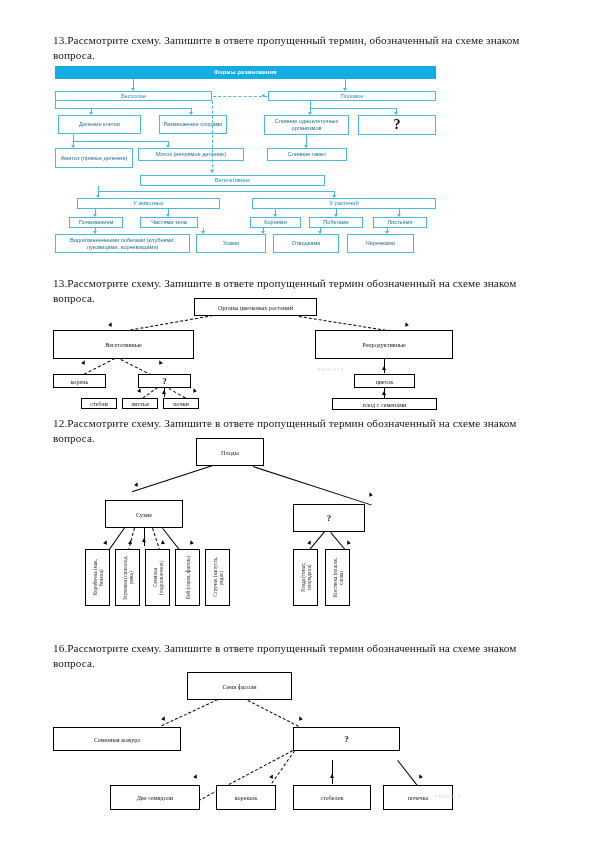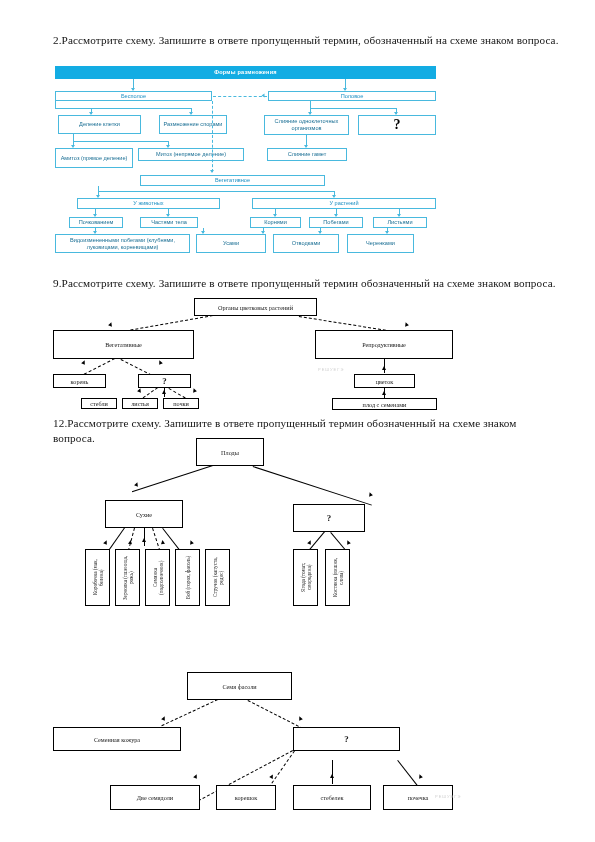--- a/index.html
+++ b/index.html
@@ -99,21 +99,21 @@
     font-size:4px;color:#cfcfcf;
     font-family:"Liberation Sans",sans-serif;
     letter-spacing:1px;
   }
 </style>
 </head>
 <body>
 
 <div class="page">
 
-  <div class="qtext" style="top:33px;">2.Рассмотрите схему. Запишите в ответе пропущенный термин, обозначенный на схеме знаком вопроса.</div>
+  <div class="qtext" style="top:33px;">13.Рассмотрите схему. Запишите в ответе пропущенный термин, обозначенный на схеме знаком вопроса.</div>
 
   <div class="schema s1" style="left:55px;top:66px;width:381px;height:198px;">
 
     <div class="node hdr" style="left:0;top:0;width:381px;height:13px;">Формы размножения</div>
 
     <div class="ln" style="left:78px;top:13px;width:1px;height:11px;"></div>
     <div class="s1 arw" style="left:76.3px;top:22px;"></div>
     <div class="ln" style="left:290px;top:13px;width:1px;height:11px;"></div>
     <div class="s1 arw" style="left:288.3px;top:22px;"></div>
 
@@ -199,21 +199,21 @@
     <div class="s1 arw" style="left:263.3px;top:165px;"></div>
     <div class="ln" style="left:332px;top:162px;width:1px;height:5px;"></div>
     <div class="s1 arw" style="left:330.3px;top:165px;"></div>
 
     <div class="node" style="left:0;top:168px;width:135px;height:19px;">Видоизмененными побегами (клубнями, луковицами, корневищами)</div>
     <div class="node" style="left:141px;top:168px;width:70px;height:19px;">Усами</div>
     <div class="node" style="left:218px;top:168px;width:66px;height:19px;">Отводками</div>
     <div class="node" style="left:292px;top:168px;width:67px;height:19px;">Черенками</div>
   </div>
 
-  <div class="qtext" style="top:276px;">9.Рассмотрите схему. Запишите в ответе пропущенный термин обозначенный на схеме знаком вопроса.</div>
+  <div class="qtext" style="top:276px;">13.Рассмотрите схему. Запишите в ответе пропущенный термин обозначенный на схеме знаком вопроса.</div>
 
   <div class="schema sb" style="left:53px;top:298px;width:400px;height:110px;">
 
     <div class="node" style="left:141px;top:0;width:123px;height:18px;">Органы цветковых растений</div>
 
     <div class="conn d" style="left:160px;top:18px;width:104px;transform:rotate(170deg);"></div>
     <div class="ahead" style="left:55px;top:28px;transform:rotate(200deg);"></div>
     <div class="conn d" style="left:246px;top:18px;width:108px;transform:rotate(9deg);"></div>
     <div class="ahead" style="left:352px;top:28px;transform:rotate(160deg);"></div>
 
@@ -282,20 +282,21 @@
 
     <div class="conn" style="left:272px;top:94px;width:25px;transform:rotate(130deg);"></div>
     <div class="ahead" style="left:254px;top:106px;transform:rotate(205deg);"></div>
     <div class="conn" style="left:278px;top:94px;width:25px;transform:rotate(50deg);"></div>
     <div class="ahead" style="left:294px;top:106px;transform:rotate(155deg);"></div>
 
     <div class="node vert" style="left:240px;top:111px;width:25px;height:57px;">Ягода (томат, смородина)</div>
     <div class="node vert" style="left:272px;top:111px;width:25px;height:57px;">Костянка (вишня, слива)</div>
   </div>
 
+  <div class="qtext" style="top:641px;">16.Рассмотрите схему. Запишите в ответе пропущенный термин обозначенный на схеме знаком вопроса.</div>
 
   <div class="schema sb" style="left:53px;top:672px;width:430px;height:145px;">
 
     <div class="node" style="left:134px;top:0;width:105px;height:28px;">Семя фасоли</div>
 
     <div class="conn d" style="left:165px;top:28px;width:62px;transform:rotate(155deg);"></div>
     <div class="ahead" style="left:108px;top:48px;transform:rotate(205deg);"></div>
     <div class="conn d" style="left:195px;top:28px;width:62px;transform:rotate(27deg);"></div>
     <div class="ahead" style="left:246px;top:48px;transform:rotate(155deg);"></div>
 

